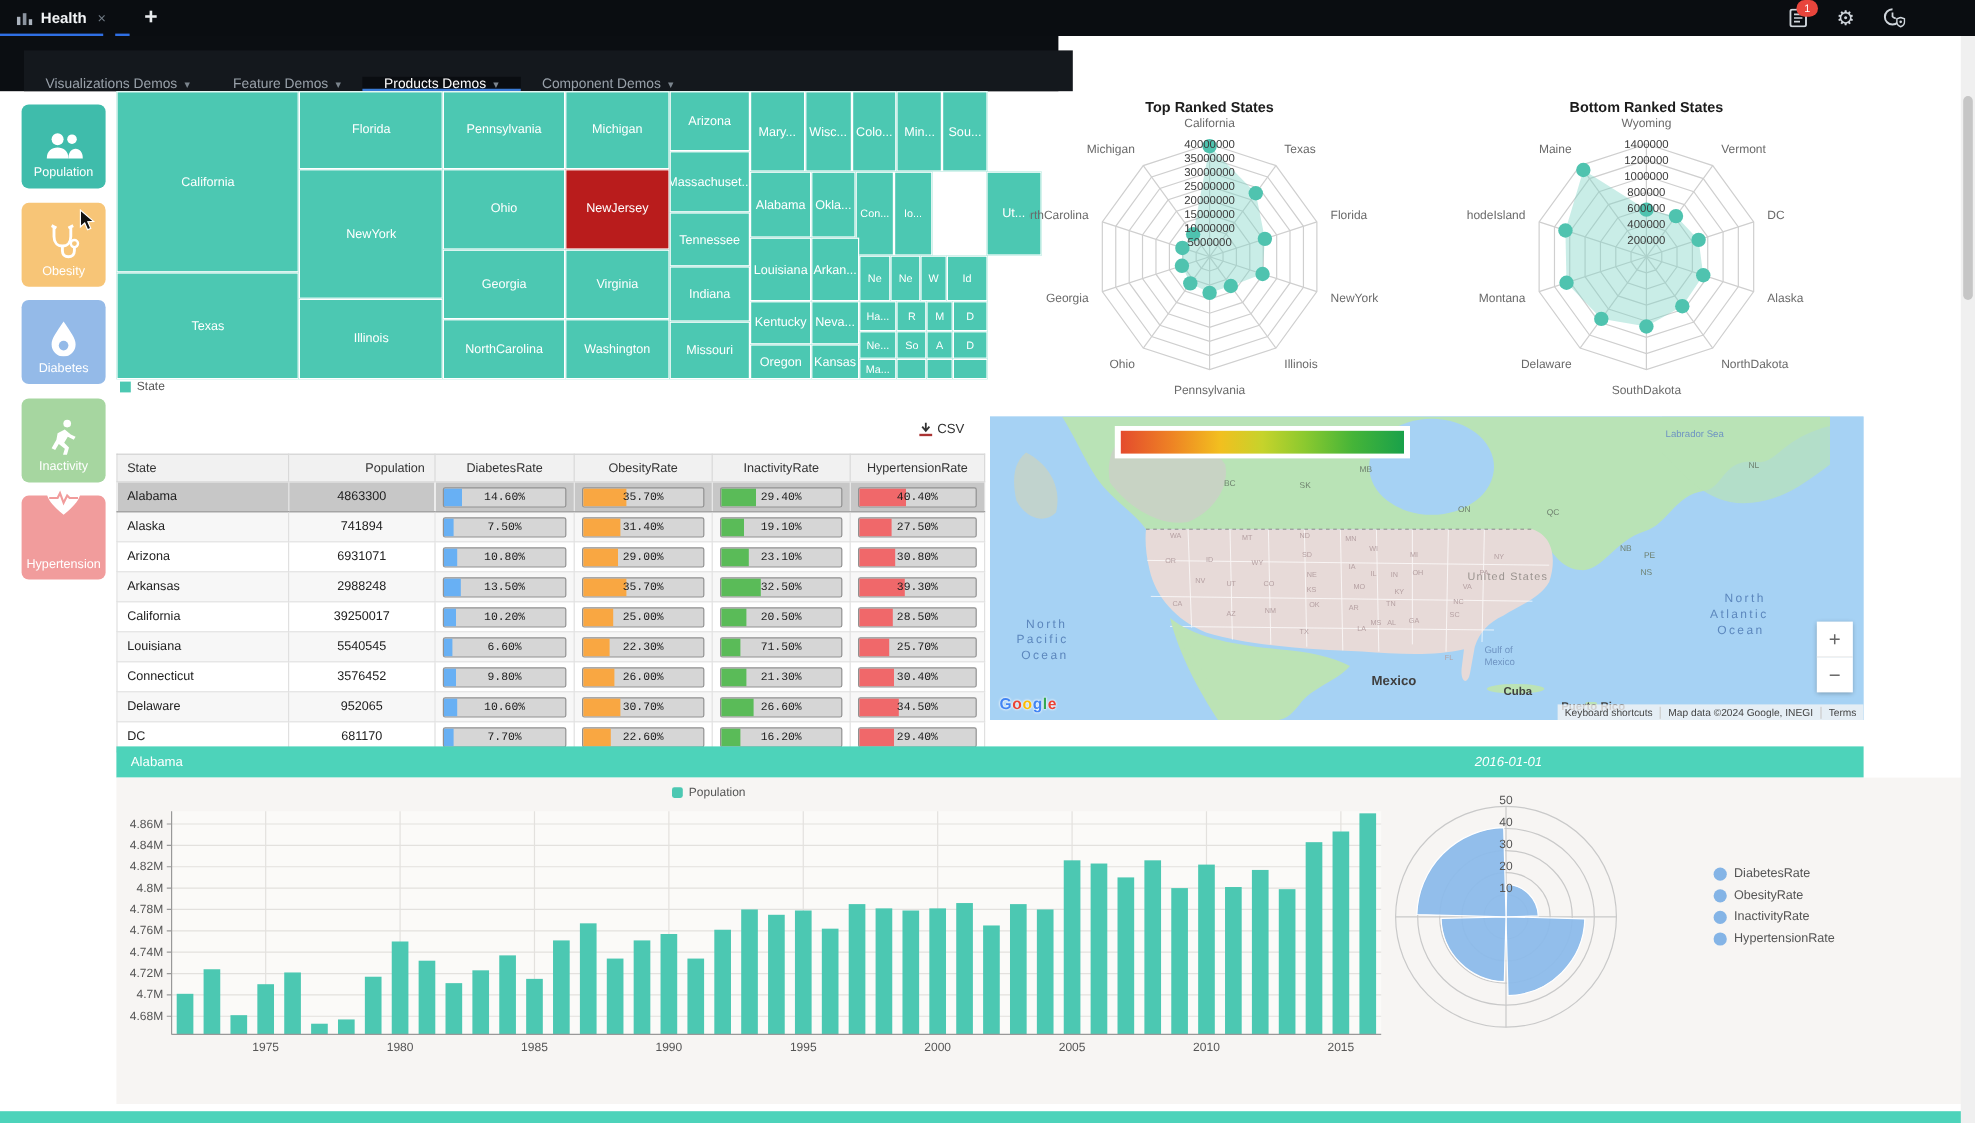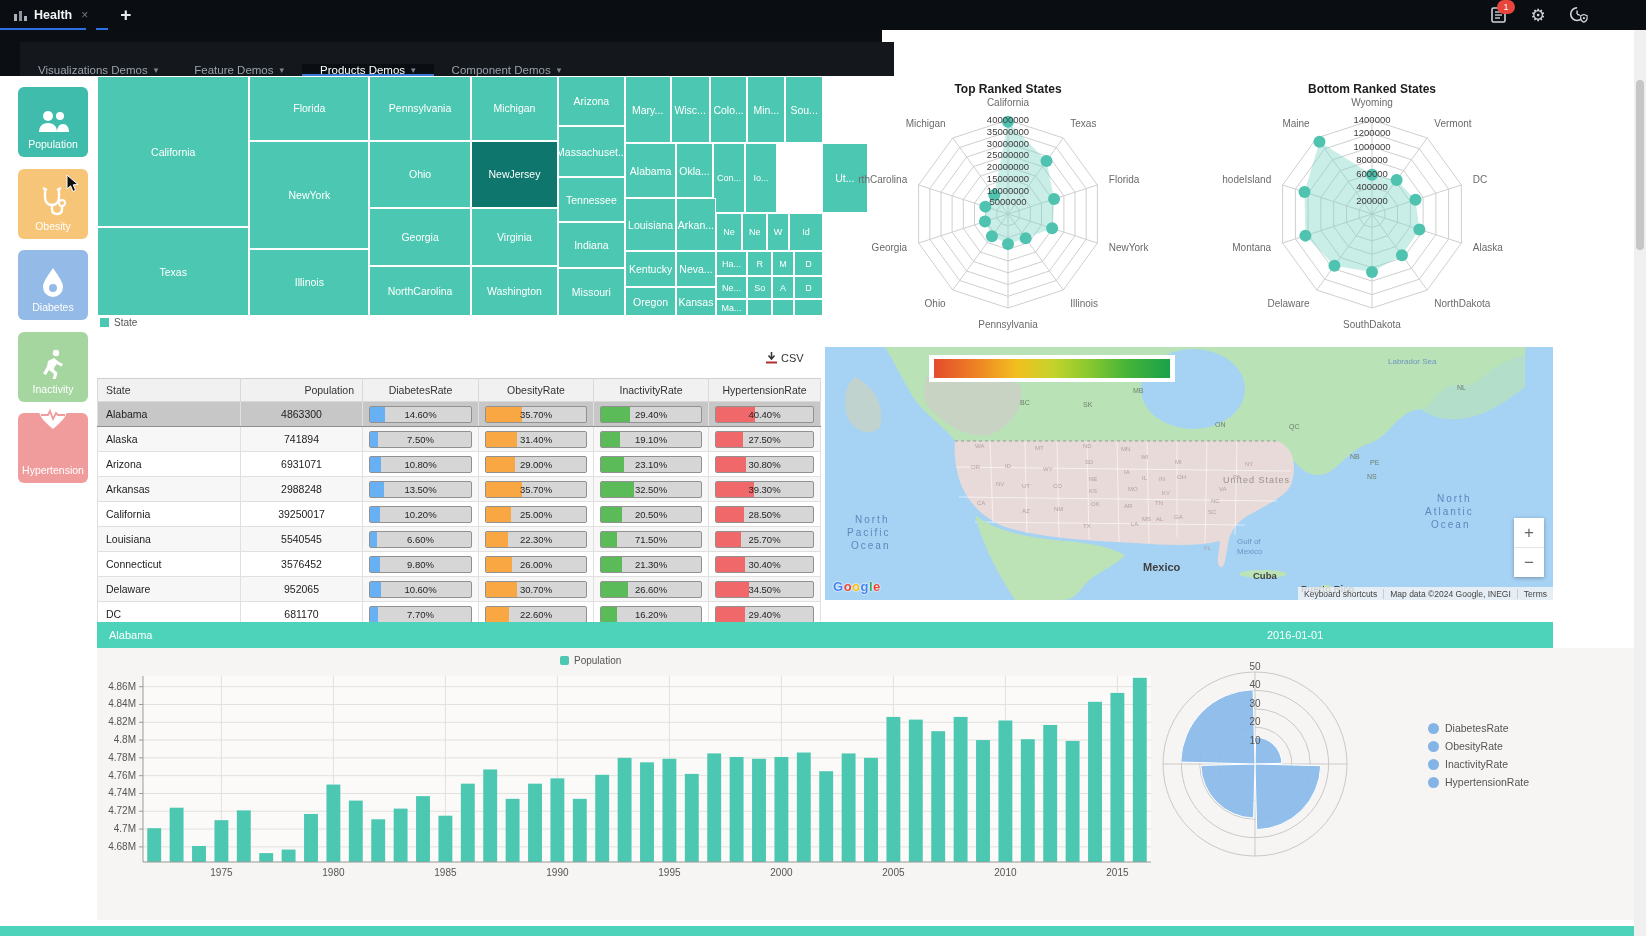--- a/index.html
+++ b/index.html
@@ -45,21 +45,21 @@
   #csv-btn{left:766px;top:352px;display:flex;align-items:center;gap:4px;font-size:11px;color:#333;cursor:pointer;}
   #datatable{left:97px;top:378px;width:723px;background:#fff;border-collapse:collapse;table-layout:fixed;font-size:10.5px;color:#222;}
   #datatable th{background:#f1f1f1;font-weight:normal;color:#333;border:1px solid #d9d9d9;border-top:1px solid #cfcfcf;height:22px;padding:0 8px;}
   #datatable td{border:1px solid #e0e0e0;height:24px;padding:0 8px;overflow:hidden;white-space:nowrap;}
   #datatable tr.sel td{background:#c7c7c7;border-top:1px solid #8e8e8e;border-bottom:1px solid #8e8e8e;}
   #datatable tr{cursor:pointer;}
   #datatable tr:nth-child(even) td{background:#f7f7f7;}
   #datatable tr.sel:nth-child(even) td{background:#c7c7c7;}
   .col-state{text-align:left;}
   .col-pop{text-align:center;}
-  .rate-td{padding:0 4px !important;}
+  .rate-td{padding:0 4px !important;font-family:Liberation Mono, monospace;}
   .rate-track{position:relative;height:15px;margin:0 2px;border:1px solid #919191;border-radius:2px;background:#d6d6d6;overflow:hidden;}
   .rate-fill{position:absolute;left:0;top:0;bottom:0;}
   .rate-text{position:absolute;left:0;right:0;top:0;bottom:0;display:flex;align-items:center;justify-content:center;
     font-size:9.5px;color:#1e1e1e;}
   
   #map{left:825px;top:347px;width:728px;height:253px;overflow:hidden;background:#a6d2f4;}
   .ml-sea{fill:#5c87bd;font-size:10px;letter-spacing:2px;}
   .ml-sea-sm{fill:#6f94c2;font-size:8px;}
   .ml-us{fill:#9a938f;font-size:9px;letter-spacing:1px;}
   .ml-country{fill:#3f3f3f;font-size:11px;font-weight:bold;}
@@ -71,21 +71,21 @@
   .zoom-btn:first-child{border-bottom:1px solid #e6e6e6;}
   #map-attr{position:absolute;right:0;bottom:0;height:13px;display:flex;align-items:center;background:rgba(245,245,245,.8);
     font-size:8.5px;color:#444;}
   #map-attr span{padding:0 6px;border-left:1px solid #ccc;cursor:pointer;}
   #map-attr span:first-child{border-left:none;}
   #gmap-logo{position:absolute;left:8px;bottom:6px;font-size:13px;font-weight:bold;letter-spacing:.5px;cursor:pointer;
     text-shadow:0 0 2px #fff,0 0 2px #fff;}
   
   #statusbar{left:97px;top:622px;width:1456px;height:26px;background:#4dd3ba;color:#fff;display:flex;align-items:center;font-size:11px;}
   #statusbar .l{margin-left:12px;}
-  #statusbar .r{position:absolute;left:1170px;width:100px;}
+  #statusbar .r{position:absolute;left:1110px;width:100px;text-align:center;font-style:italic;}
   
   #bottom-panel{left:97px;top:648px;width:1539px;height:272px;background:#f7f5f3;}
   #bar-legend{left:560px;top:655px;display:flex;align-items:center;gap:5px;font-size:10px;color:#555;}
   #bar-legend .sq{width:9px;height:9px;border-radius:2px;background:#4cc8b2;}
   .axis-txt{font-size:10px;fill:#555;}
   #polar-legend{left:1428px;top:722px;display:flex;flex-direction:column;gap:6px;}
   .pl-item{display:flex;align-items:center;gap:6px;font-size:10.5px;color:#555;}
   .pl-item .dot{width:11px;height:11px;border-radius:50%;background:#84b4e6;}
   #bottom-strip{left:0;top:926px;width:1646px;height:10px;background:#4dd3ba;}
   
@@ -234,21 +234,21 @@
       </div>
       <div class="tm-cell" style="left: 37.5%; top: 55%; width: 14%; height: 24%; background: rgb(76, 200, 178);">
         <span>Georgia</span>
       </div>
       <div class="tm-cell" style="left: 37.5%; top: 79%; width: 14%; height: 21%; background: rgb(76, 200, 178);">
         <span>NorthCarolina</span>
       </div>
       <div class="tm-cell" style="left: 51.5%; top: 0%; width: 12%; height: 27%; background: rgb(76, 200, 178);">
         <span>Michigan</span>
       </div>
-      <div class="tm-cell" style="left: 51.5%; top: 27%; width: 12%; height: 28%; background: #0f766e;">
+      <div class="tm-cell" style="left: 51.5%; top: 27%; width: 12%; height: 28%; background: #b91c1c;">
         <span>NewJersey</span>
       </div>
       <div class="tm-cell" style="left: 51.5%; top: 55%; width: 12%; height: 24%; background: rgb(76, 200, 178);">
         <span>Virginia</span>
       </div>
       <div class="tm-cell" style="left: 51.5%; top: 79%; width: 12%; height: 21%; background: rgb(76, 200, 178);">
         <span>Washington</span>
       </div>
       <div class="tm-cell" style="left: 63.5%; top: 0%; width: 9.2%; height: 21%; background: rgb(76, 200, 178);">
         <span>Arizona</span>

